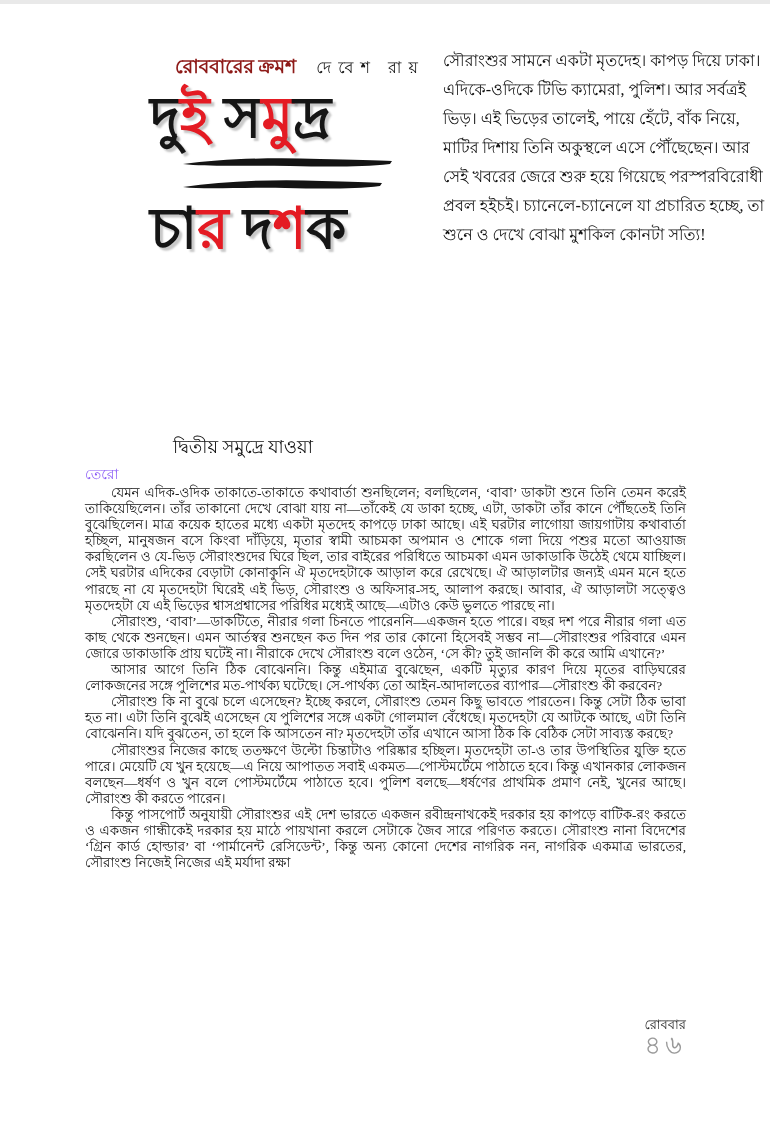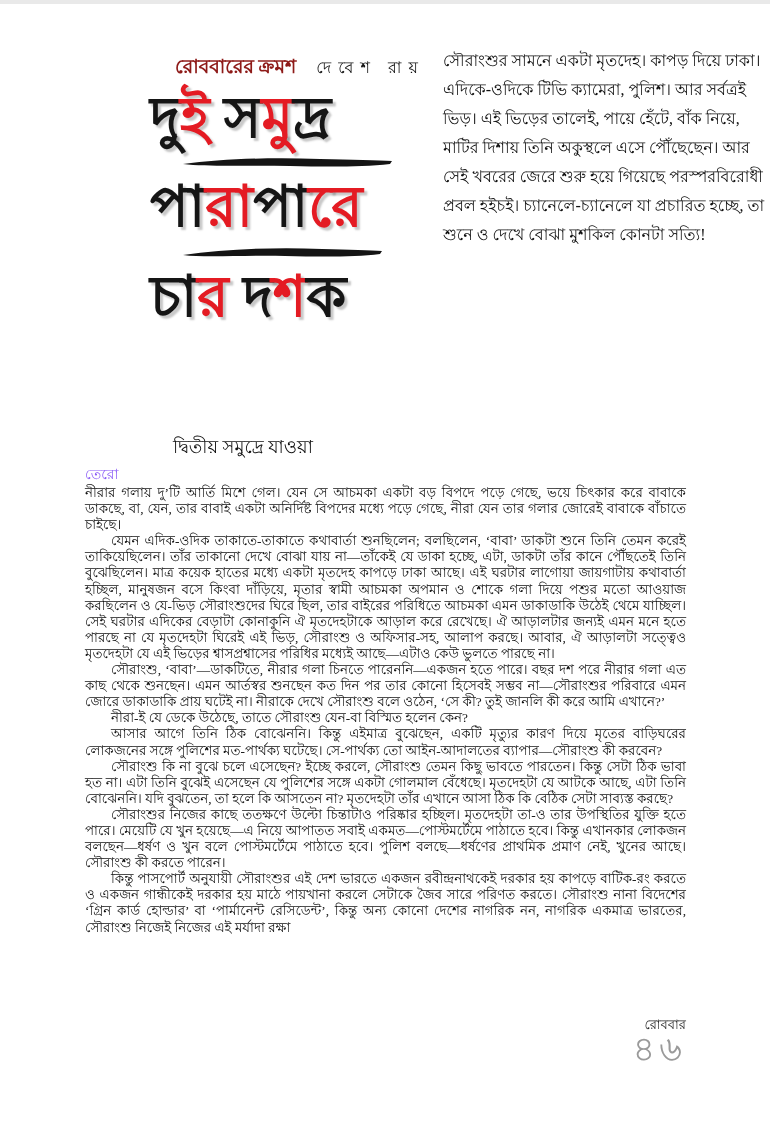--- a/index.html
+++ b/index.html
@@ -62,63 +62,58 @@
   }
   .body-col p{margin:0;text-indent:26px;}
   .body-col p.first{text-indent:0;}
   
   .footer{
     position:absolute;left:85px;top:1014px;width:601px;
     text-align:right;
   }
   .footer-mag{font-size:13px;color:#222;line-height:1.1;}
   .footer-num{
-    font-size:35px;color:var(--c-page-number-gray,#9a9a9a);
+    font-size:26px;color:var(--c-page-number-gray,#9a9a9a);
     line-height:1.05;letter-spacing:4px;
   }
 </style>
 </head>
 <body>
 
 <div class="page">
 
   <div class="masthead">
     <span class="serial-label">রোববারের ক্রমশ</span>
     <span class="author-name">দেবেশ রায়</span>
   </div>
 
   <div class="title-block">
     <div class="title-line">
       <span class="t-black">দু</span><span class="t-red">ই</span><span class="t-black"> স</span><span class="t-red">মু</span><span class="t-black">দ্র</span>
     </div>
     <svg class="brush" width="215" height="14" viewBox="0 0 215 14" aria-hidden="true">
       <path d="M3 9 C 40 4 90 2 140 4 C 172 5 198 5 212 6 L210 9 C 182 12 150 12 110 11 C 68 10 28 12 3 9 Z"></path>
     </svg>
-    <div class="title-line">
-      <span class="t-black">পা</span><span class="t-red">রা</span><span class="t-black">পা</span><span class="t-red">রে</span>
-    </div>
     <svg class="brush" width="205" height="14" viewBox="0 0 205 14" aria-hidden="true">
       <path d="M3 10 C 45 4 95 2 142 4 C 170 5 190 5 202 6 L200 9 C 175 12 145 12 105 11 C 65 10 25 13 3 10 Z"></path>
     </svg>
     <div class="title-line">
       <span class="t-black">চা</span><span class="t-red">র</span><span class="t-black"> দ</span><span class="t-red">শ</span><span class="t-black">ক</span>
     </div>
   </div>
 
   <div class="lead">সৌরাংশুর সামনে একটা মৃতদেহ। কাপড় দিয়ে ঢাকা। এদিকে-ওদিকে টিভি ক্যামেরা, পুলিশ। আর সর্বত্রই ভিড়। এই ভিড়ের তালেই, পায়ে হেঁটে, বাঁক নিয়ে, মাটির দিশায় তিনি অকুস্থলে এসে পৌঁছেছেন। আর সেই খবরের জেরে শুরু হয়ে গিয়েছে পরস্পরবিরোধী প্রবল হইচই। চ্যানেলে-চ্যানেলে যা প্রচারিত হচ্ছে, তা শুনে ও দেখে বোঝা মুশকিল কোনটা সত্যি!</div>
 
   <div class="section-label">দ্বিতীয় সমুদ্রে যাওয়া</div>
 
   <div class="chapter-label">তেরো</div>
 
   <div class="body-col">
-    <p class="first">নীরার গলায় দু’টি আর্তি মিশে গেল। যেন সে আচমকা একটা বড় বিপদে পড়ে গেছে, ভয়ে চিৎকার করে বাবাকে ডাকছে, বা, যেন, তার বাবাই একটা অনির্দিষ্ট বিপদের মধ্যে পড়ে গেছে, নীরা যেন তার গলার জোরেই বাবাকে বাঁচাতে চাইছে।</p>
     <p>যেমন এদিক-ওদিক তাকাতে-তাকাতে কথাবার্তা শুনছিলেন; বলছিলেন, ‘বাবা’ ডাকটা শুনে তিনি তেমন করেই তাকিয়েছিলেন। তাঁর তাকানো দেখে বোঝা যায় না—তাঁকেই যে ডাকা হচ্ছে, এটা, ডাকটা তাঁর কানে পৌঁছতেই তিনি বুঝেছিলেন। মাত্র কয়েক হাতের মধ্যে একটা মৃতদেহ কাপড়ে ঢাকা আছে। এই ঘরটার লাগোয়া জায়গাটায় কথাবার্তা হচ্ছিল, মানুষজন বসে কিংবা দাঁড়িয়ে, মৃতার স্বামী আচমকা অপমান ও শোকে গলা দিয়ে পশুর মতো আওয়াজ করছিলেন ও যে-ভিড় সৌরাংশুদের ঘিরে ছিল, তার বাইরের পরিধিতে আচমকা এমন ডাকাডাকি উঠেই থেমে যাচ্ছিল। সেই ঘরটার এদিকের বেড়াটা কোনাকুনি ঐ মৃতদেহটাকে আড়াল করে রেখেছে। ঐ আড়ালটার জন্যই এমন মনে হতে পারছে না যে মৃতদেহটা ঘিরেই এই ভিড়, সৌরাংশু ও অফিসার-সহ, আলাপ করছে। আবার, ঐ আড়ালটা সত্ত্বেও মৃতদেহটা যে এই ভিড়ের শ্বাসপ্রশ্বাসের পরিধির মধ্যেই আছে—এটাও কেউ ভুলতে পারছে না।</p>
     <p>সৌরাংশু, ‘বাবা’—ডাকটিতে, নীরার গলা চিনতে পারেননি—একজন হতে পারে। বছর দশ পরে নীরার গলা এত কাছ থেকে শুনছেন। এমন আর্তস্বর শুনছেন কত দিন পর তার কোনো হিসেবই সম্ভব না—সৌরাংশুর পরিবারে এমন জোরে ডাকাডাকি প্রায় ঘটেই না। নীরাকে দেখে সৌরাংশু বলে ওঠেন, ‘সে কী? তুই জানলি কী করে আমি এখানে?’</p>
-    <p>নীরা-ই যে ডেকে উঠেছে, তাতে সৌরাংশু যেন-বা বিস্মিত হলেন কেন?</p>
     <p>আসার আগে তিনি ঠিক বোঝেননি। কিন্তু এইমাত্র বুঝেছেন, একটি মৃত্যুর কারণ দিয়ে মৃতের বাড়িঘরের লোকজনের সঙ্গে পুলিশের মত-পার্থক্য ঘটেছে। সে-পার্থক্য তো আইন-আদালতের ব্যাপার—সৌরাংশু কী করবেন?</p>
     <p>সৌরাংশু কি না বুঝে চলে এসেছেন? ইচ্ছে করলে, সৌরাংশু তেমন কিছু ভাবতে পারতেন। কিন্তু সেটা ঠিক ভাবা হত না। এটা তিনি বুঝেই এসেছেন যে পুলিশের সঙ্গে একটা গোলমাল বেঁধেছে। মৃতদেহটা যে আটকে আছে, এটা তিনি বোঝেননি। যদি বুঝতেন, তা হলে কি আসতেন না? মৃতদেহটা তাঁর এখানে আসা ঠিক কি বেঠিক সেটা সাব্যস্ত করছে?</p>
     <p>সৌরাংশুর নিজের কাছে ততক্ষণে উল্টো চিন্তাটাও পরিষ্কার হচ্ছিল। মৃতদেহটা তা-ও তার উপস্থিতির যুক্তি হতে পারে। মেয়েটি যে খুন হয়েছে—এ নিয়ে আপাতত সবাই একমত—পোস্টমর্টেমে পাঠাতে হবে। কিন্তু এখানকার লোকজন বলছেন—ধর্ষণ ও খুন বলে পোস্টমর্টেমে পাঠাতে হবে। পুলিশ বলছে—ধর্ষণের প্রাথমিক প্রমাণ নেই, খুনের আছে। সৌরাংশু কী করতে পারেন।</p>
     <p>কিন্তু পাসপোর্ট অনুযায়ী সৌরাংশুর এই দেশ ভারতে একজন রবীন্দ্রনাথকেই দরকার হয় কাপড়ে বাটিক-রং করতে ও একজন গান্ধীকেই দরকার হয় মাঠে পায়খানা করলে সেটাকে জৈব সারে পরিণত করতে। সৌরাংশু নানা বিদেশের ‘গ্রিন কার্ড হোল্ডার’ বা ‘পার্মানেন্ট রেসিডেন্ট’, কিন্তু অন্য কোনো দেশের নাগরিক নন, নাগরিক একমাত্র ভারতের, সৌরাংশু নিজেই নিজের এই মর্যাদা রক্ষা</p>
   </div>
 
   <div class="footer">
     <div class="footer-mag">রোববার</div>
     <div class="footer-num">৪৬</div>
   </div>

